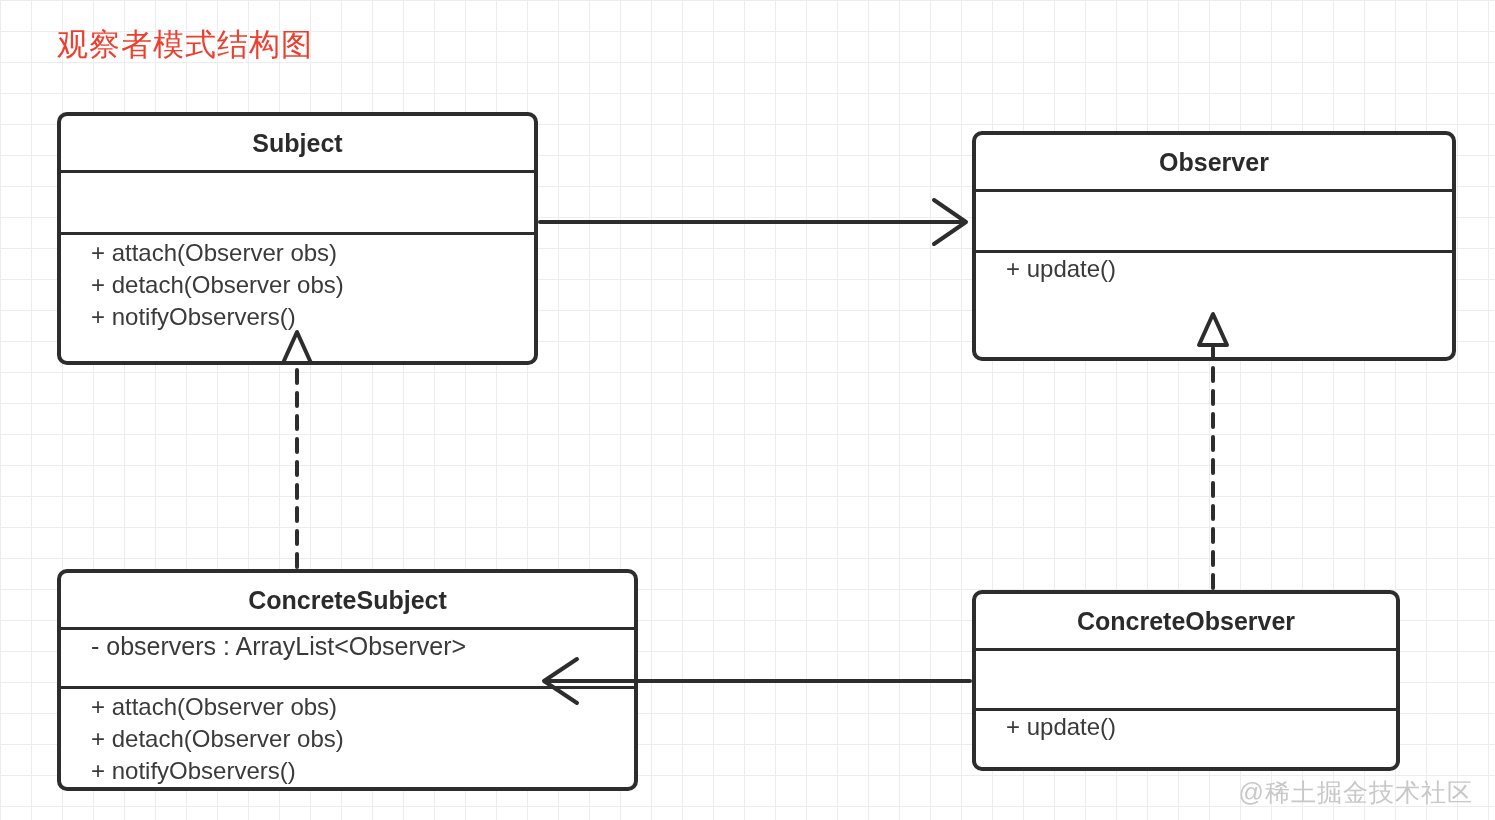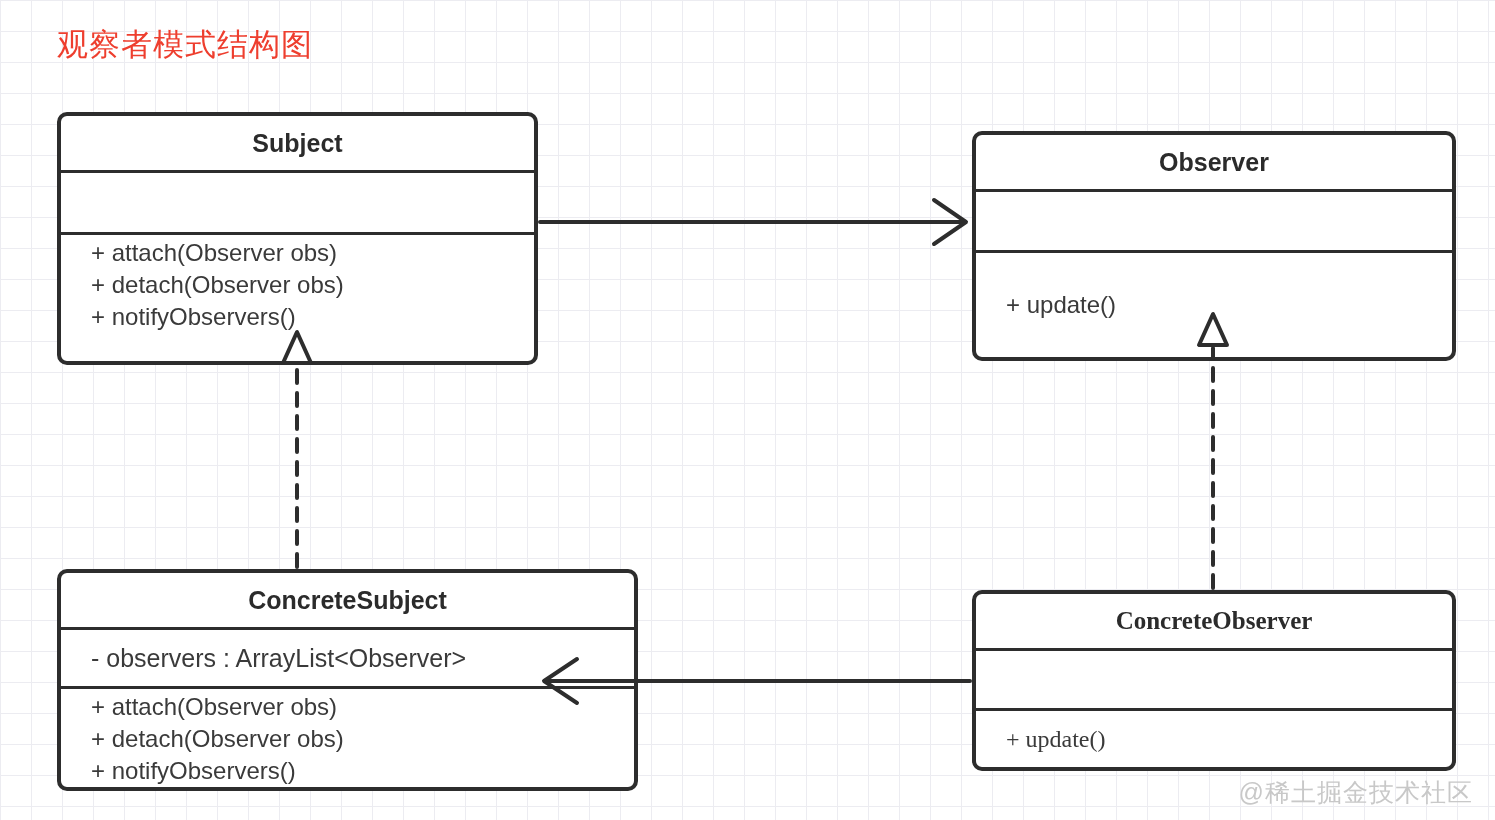--- a/index.html
+++ b/index.html
@@ -26,21 +26,21 @@
   }
   .uml-header {
     display:flex; align-items:center; justify-content:center;
     font-weight:bold; font-size:25px; color:#2b2b2b;
   }
   .uml-attrs, .uml-methods { border-top:3px solid #2d2d2d; box-sizing:border-box; }
   .member-line {
     padding-left:30px; font-size:24px; color:#3a3a3a; line-height:32px;
     white-space:nowrap;
   }
-  .v-center { display:flex; flex-direction:column; justify-content:center; }
+  .v-center { display:flex; flex-direction:column; }
 
   
   #box-subject { left:57px; top:112px; width:481px; height:253px; }
   #box-subject .uml-header { height:54px; }
   #box-subject .uml-attrs  { height:62px; }
   #box-subject .uml-methods{ flex:1; padding-top:2px; }
 
   
   #box-observer { left:972px; top:131px; width:484px; height:230px; }
   #box-observer .uml-header { height:54px; }
@@ -48,21 +48,21 @@
   #box-observer .uml-methods{ flex:1; }
 
   
   #box-concrete-subject { left:57px; top:569px; width:581px; height:222px; }
   #box-concrete-subject .uml-header { height:55px; }
   #box-concrete-subject .uml-attrs  { height:60px; }
   #box-concrete-subject .uml-methods{ flex:1; padding-top:2px; }
   #box-concrete-subject .uml-attrs .member-line { font-size:25px; }
 
   
-  #box-concrete-observer { left:972px; top:590px; width:484px; height:181px;font-family:Liberation Serif, serif; }
+  #box-concrete-observer { left:972px; top:590px; width:428px; height:181px; }
   #box-concrete-observer .uml-header { height:54px; }
   #box-concrete-observer .uml-attrs  { height:60px; }
   #box-concrete-observer .uml-methods{ flex:1; }
 
   #arrows { position:absolute; left:0; top:0; pointer-events:none; }
 
   .watermark {
     position:absolute; right:22px; top:776px;
     font-size:25px; color:#c8c8c8; letter-spacing:1px;
   }

